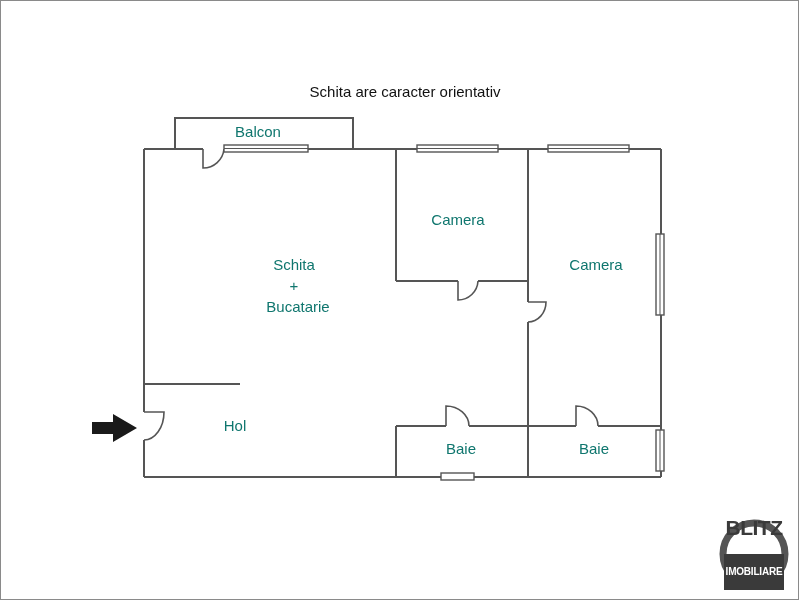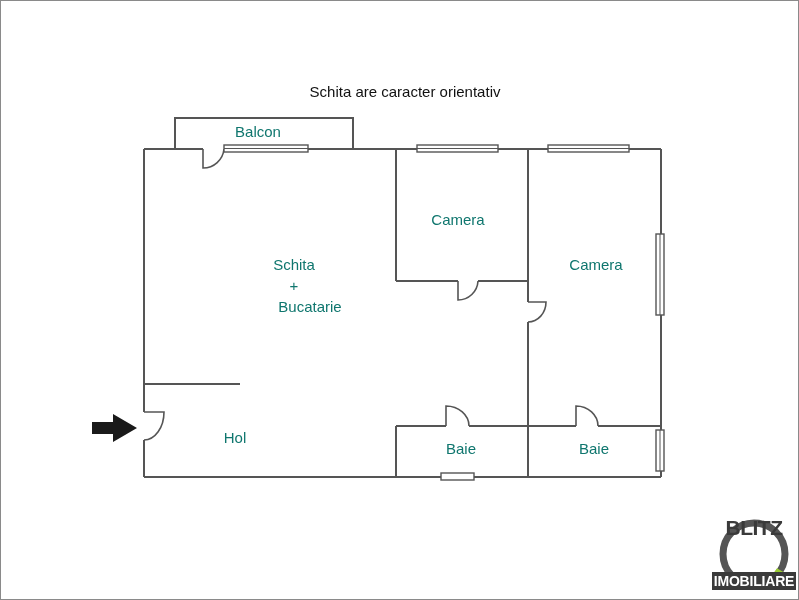--- a/index.html
+++ b/index.html
@@ -4,21 +4,21 @@
 <style>
   html,body{margin:0;padding:0;background:#fff;}
   body{width:799px;height:600px;position:relative;overflow:hidden;font-family:"Liberation Sans","DejaVu Sans",sans-serif;}
   .frame{position:absolute;left:0;top:0;width:797px;height:598px;border:1px solid #8a8a8a;}
   svg{position:absolute;left:0;top:0;}
   .lbl{position:absolute;font-size:15px;color:#0f766e;text-align:right;white-space:nowrap;transform:translate(-50%,-50%);}
   .title{position:absolute;left:405px;top:70px;transform:translate(-50%,-50%);font-size:15px;color:#111;white-space:nowrap;margin-top:21px;}
   .logo{position:absolute;left:718px;top:518px;width:72px;height:72px;}
   .logo-txt{position:absolute;left:0;top:0;width:72px;height:72px;display:flex;flex-direction:column;align-items:center;justify-content:space-between;}
   .logo-main{font-family:"Liberation Sans",sans-serif;font-weight:bold;font-size:21px;color:#3a3a3a;letter-spacing:-0.5px;line-height:20px;}
-  .logo-sub{font-family:"Liberation Sans",sans-serif;font-weight:bold;font-size:14px;color:#fff;background:#3a3a3a;padding:4px 2px;line-height:10px;letter-spacing:-0.2px;}
+  .logo-sub{font-family:"Liberation Sans",sans-serif;font-weight:bold;font-size:10px;color:#fff;background:#3a3a3a;padding:13px 2px;line-height:10px;letter-spacing:-0.2px;}
 </style>
 </head>
 <body>
 
 <div class="frame"></div>
 
 <div class="title">Schita are caracter orientativ</div>
 
 <svg width="799" height="600">
   <g stroke="#555" stroke-width="2" fill="none">
@@ -78,24 +78,24 @@
     <line x1="660" y1="430" x2="660" y2="471" stroke-width="1"></line>
     <rect x="441" y="473" width="33" height="7"></rect>
   </g>
 
   <polygon points="92,422 113,422 113,414 137,428 113,442 113,434 92,434" fill="#1a1a1a"></polygon>
 </svg>
 
 <div class="lbl" style="left:258px;top:131px;">Balcon</div>
 <div class="lbl" style="left:294px;top:264px;">Schita</div>
 <div class="lbl" style="left:294px;top:285px;">+</div>
-<div class="lbl" style="left:310px;top:306px;">Bucatarie</div>
+<div class="lbl" style="left:298px;top:306px;">Bucatarie</div>
 <div class="lbl" style="left:458px;top:219px;">Camera</div>
 <div class="lbl" style="left:596px;top:264px;">Camera</div>
-<div class="lbl" style="left:235px;top:425px;margin-top:12px;">Hol</div>
+<div class="lbl" style="left:235px;top:425px;">Hol</div>
 <div class="lbl" style="left:461px;top:448px;">Baie</div>
 <div class="lbl" style="left:594px;top:448px;">Baie</div>
 
 <div class="logo">
   <svg width="72" height="72" style="position:absolute;left:0;top:0;">
     <circle cx="36" cy="36" r="31" stroke="#555" stroke-width="7" fill="#fff"></circle>
     <path d="M62,52 A31,31 0 0 1 30,66.5" stroke="#9acd32" stroke-width="7" fill="none"></path>
   </svg>
   <div class="logo-txt">
     <span class="logo-main">BLITZ</span>

